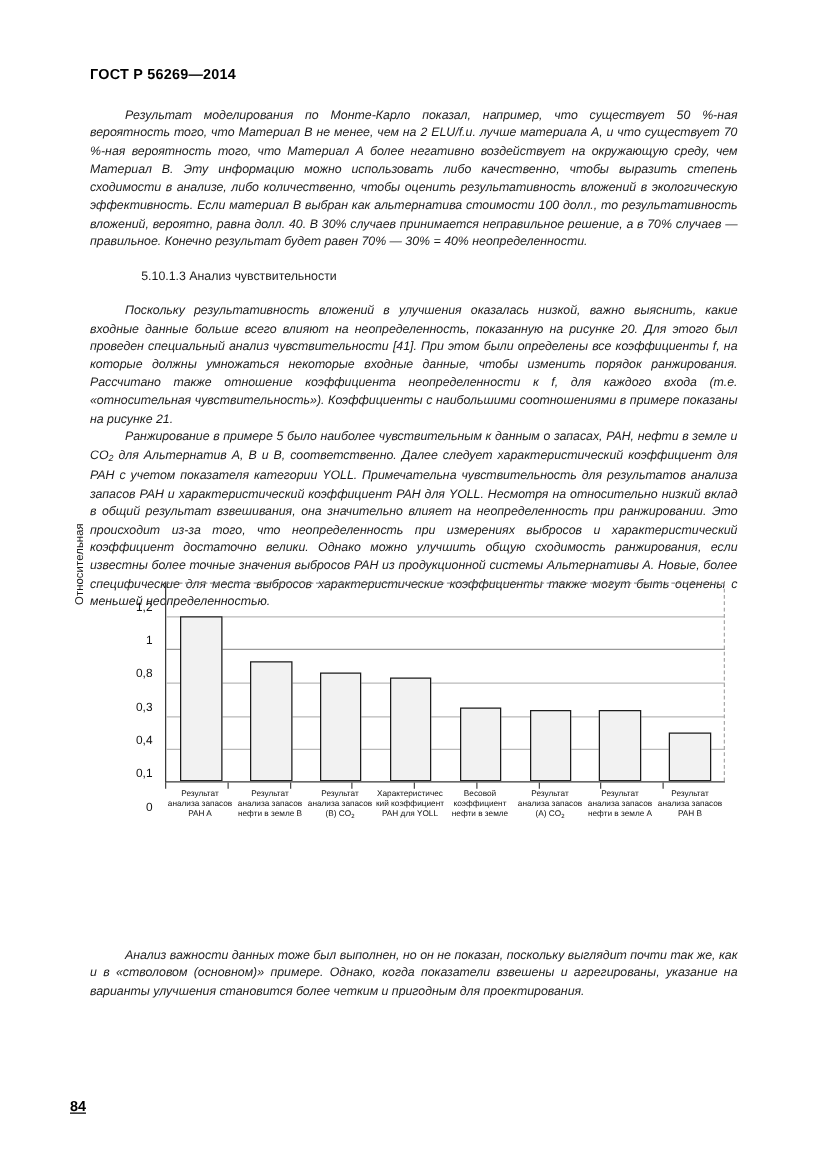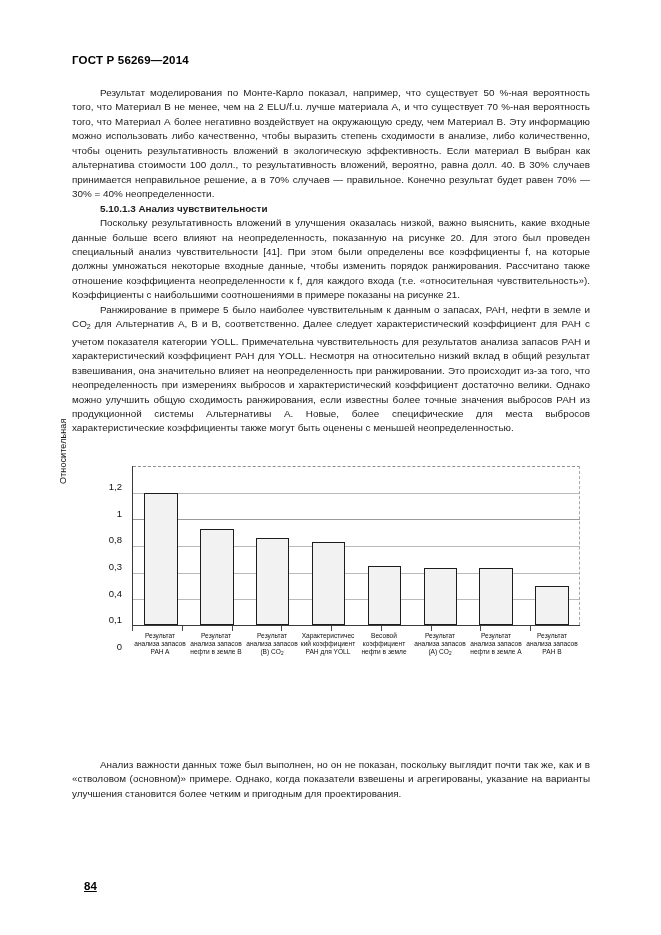--- a/index.html
+++ b/index.html
@@ -37,22 +37,22 @@
   
   .body-block {
     position: absolute;
     left: 72px;
     width: 518px;
     font-size: 9.9px;
     line-height: 14.45px;
     text-align: justify;
     color: #1b1b1b;
   }
-  .para { margin: 0; text-indent: 28px; text-align: justify; }
-  .subhead { margin: 0; text-indent: 28px; font-weight: bold; }
+  .para { margin: 0; text-indent: 28px; text-align: justify; font-style: italic; }
+  .subhead { margin: 13px; text-indent: 28px; }
   sub { font-size: 0.72em; vertical-align: -0.28em; }
 
   #intro-block { top: 86px; }
   #tail-block  { top: 758px; }
 
   
   .figure {
     position: absolute;
     left: 72px;
     top: 466px;
@@ -185,21 +185,21 @@
     font-size: 9.4px;
     line-height: 13px;
     text-align: center;
     color: #1b1b1b;
     padding: 0 10px;
   }
 
   
   .page-number {
     position: absolute;
-    left: 84px;
+    left: 56px;
     top: 880px;
     font-size: 11.5px;
     font-weight: bold;
     color: #000;
     text-decoration: underline;
   }
 </style>
 </head>
 <body>
 

